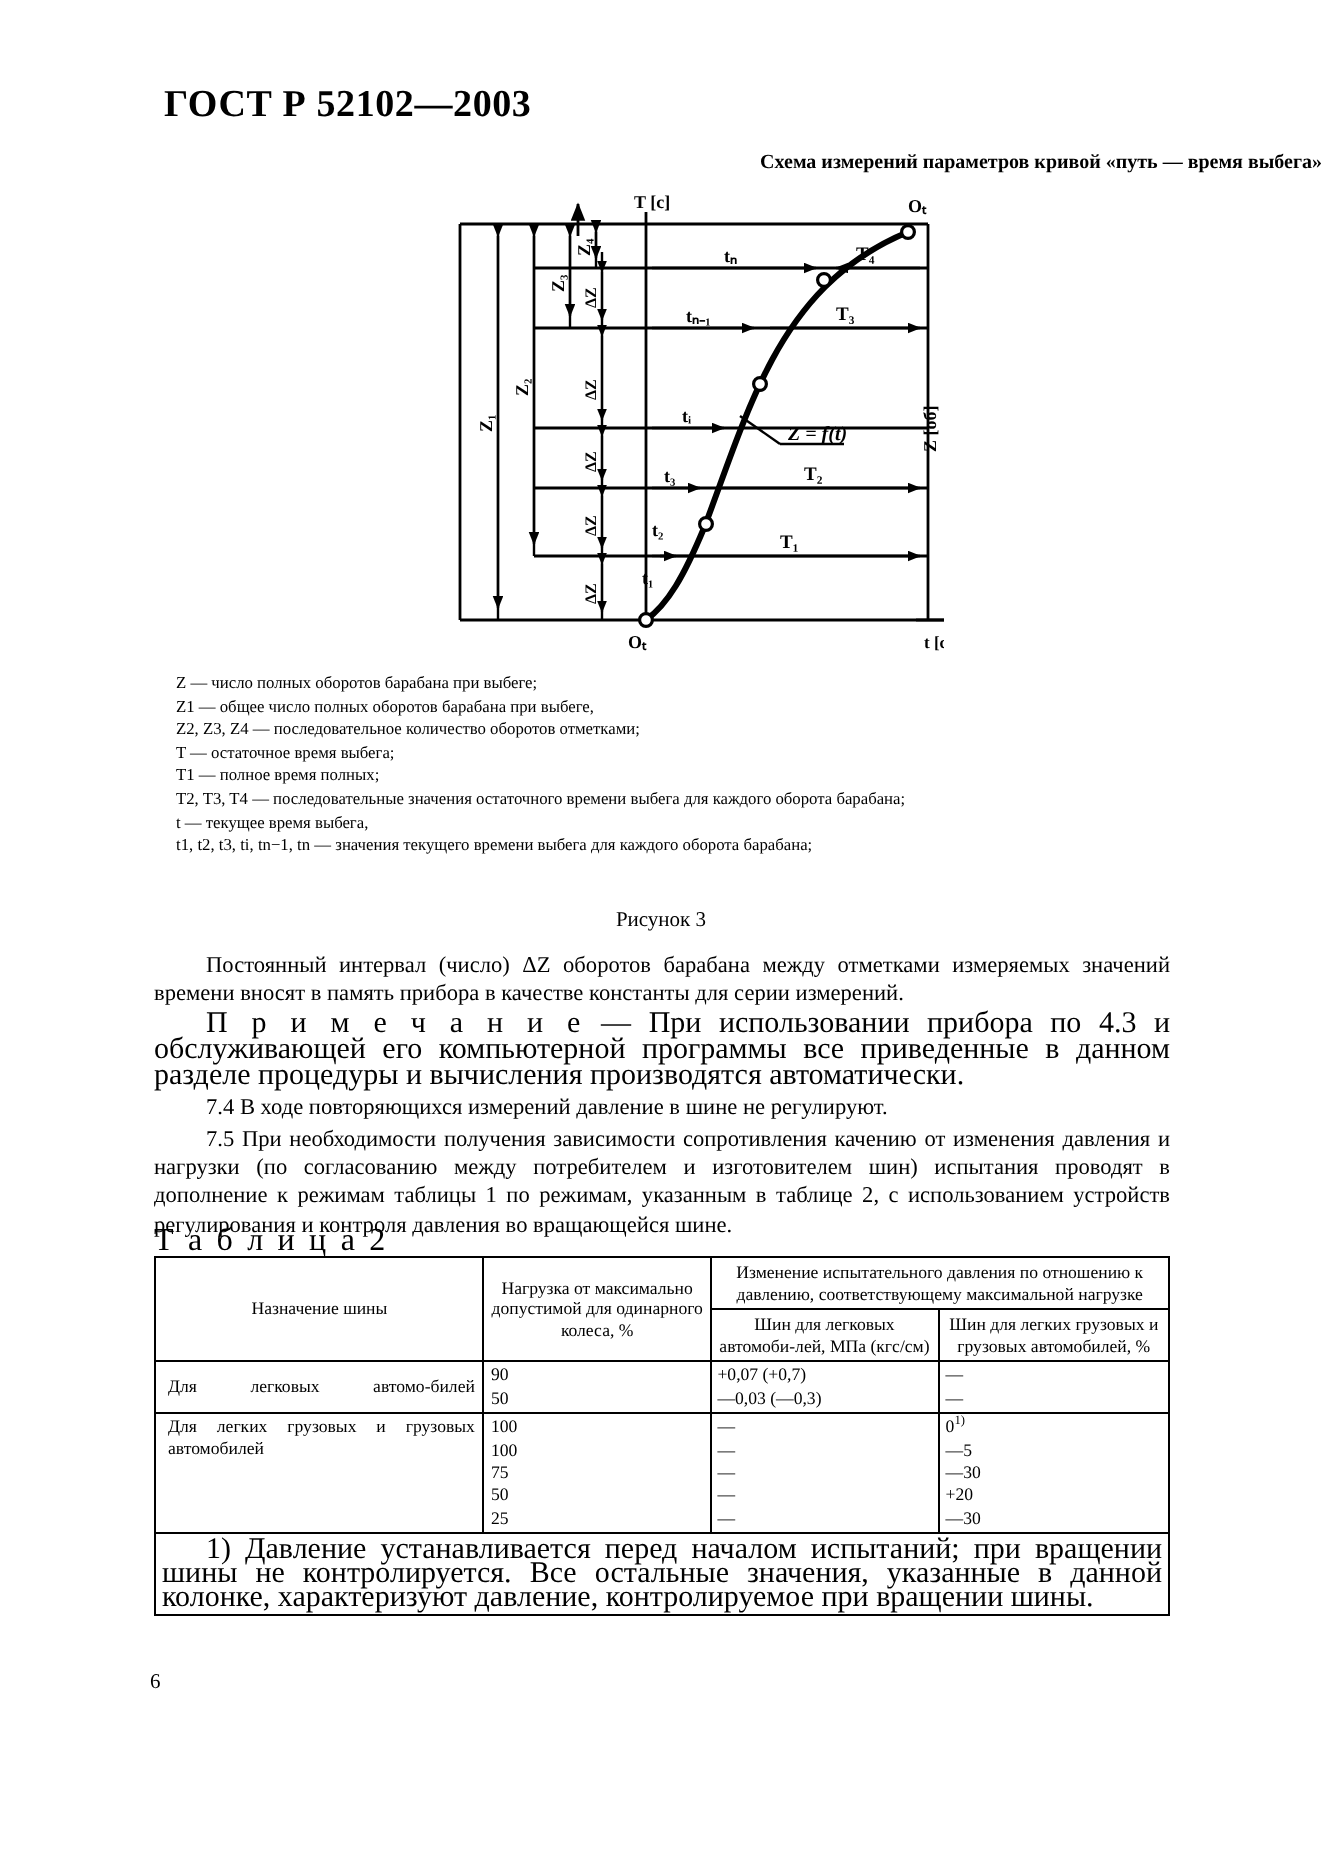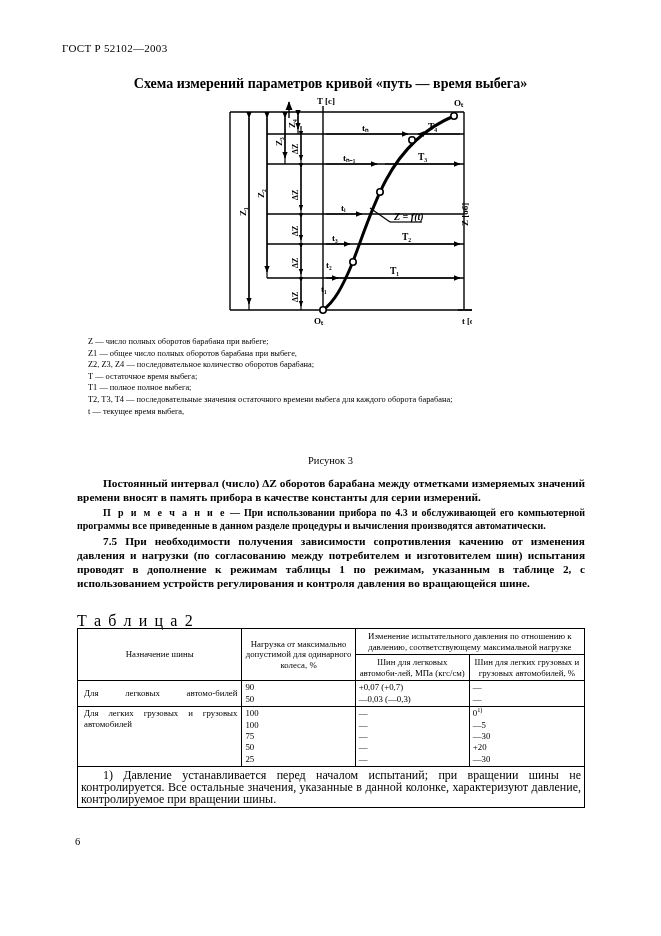--- a/index.html
+++ b/index.html
@@ -18,36 +18,36 @@
   .page {
     position: relative;
     width: 661px;
     height: 936px;
     box-sizing: border-box;
   }
 
   
   .doc-header {
     position: absolute;
-    left: 62px;
+    left: 82px;
     top: 42px;
     font-family: "Liberation Serif", serif;
-    font-weight: normal;
-    font-size: 11px;
+    font-weight: bold;
+    font-size: 19px;
     letter-spacing: .3px;
   }
 
   
   .fig-title {
     position: absolute;
     left: 0;
     top: 76px;
     width: 661px;
-    text-align: center;
-    font-size: 14px;
+    text-align: right;
+    font-size: 10px;
     font-weight: bold;
   }
   .figure-wrap {
     position: absolute;
     left: 222px;
     top: 96px;
     width: 250px;
     height: 232px;
   }
   svg.diagram { display:block; }
@@ -76,22 +76,22 @@
   
   .body-text {
     position: absolute;
     left: 77px;
     top: 476px;
     width: 508px;
     font-size: 11.3px;
     line-height: 14.1px;
     text-align: justify;
   }
-  .body-text p { margin: 0 0 2px 0; text-indent: 26px; font-weight: bold; }
-  .body-text p.note { font-size: 10px; line-height: 13px; }
+  .body-text p { margin: 0 0 2px 0; text-indent: 26px; }
+  .body-text p.note { font-size: 15px; line-height: 13px; }
   .body-text .sp { letter-spacing: 1.6px; }
 
   .table-label {
     position: absolute;
     left: 77px;
     top: 612px;
     font-size: 16px;
     letter-spacing: 1.6px;
   }
 
@@ -116,21 +116,21 @@
   .col-name { width: 168px; }
   .col-load { width: 112px; margin-left: 36px; }
   .col-p1 { width: 114px; }
   .col-p2 { width: 114px; }
   .stackcell { padding: 1px 3px !important; }
   .stack { line-height: 11.4px; }
   .just { text-align: justify; text-align-last: justify; }
   .namecell { padding-left: 6px !important; padding-right: 4px !important; }
   sup { font-size: 72%; vertical-align: super; line-height: 0; }
 
-  .footnote-row td { padding: 4px 6px 5px 6px; font-size: 12px; line-height: 12px; text-align: justify; }
+  .footnote-row td { padding: 4px 6px 5px 6px; font-size: 15px; line-height: 12px; text-align: justify; }
   .footnote-row .fn-ind { text-indent: 22px; }
 
   
   .page-num {
     position: absolute;
     left: 75px;
     top: 836px;
     font-size: 10.5px;
   }
 
@@ -273,32 +273,34 @@
         <text x="168" y="178">T₁</text>
       </g>
 
       <text x="172" y="124" font-size="10" font-style="italic">Z = f(t)</text>
     </svg>
   </div>
 
   <div class="legend">
     <div>Z — число полных оборотов барабана при выбеге;</div>
     <div>Z1 — общее число полных оборотов барабана при выбеге,</div>
-    <div>Z2, Z3, Z4 — последовательное количество оборотов барабана;</div>
+    <div>Z2, Z3, Z4 — последовательное количество оборотов отметками;</div>
     <div>T — остаточное время выбега;</div>
-    <div>T1 — полное полное выбега;</div>
+    <div>T1 — полное время полных;</div>
     <div>T2, T3, T4 — последовательные значения остаточного времени выбега для каждого оборота барабана;</div>
     <div>t — текущее время выбега,</div>
+    <div>t1, t2, t3, ti, tn−1, tn — значения текущего времени выбега для каждого оборота барабана;</div>
   </div>
 
   <div class="fig-caption">Рисунок 3</div>
 
   <div class="body-text">
     <p>Постоянный интервал (число) ΔZ оборотов барабана между отметками измеряемых значений времени вносят в память прибора в качестве константы для серии измерений.</p>
     <p class="note"><span class="sp">П р и м е ч а н и е</span><span> — При использовании прибора по 4.3 и обслуживающей его компьютерной программы все приведенные в данном разделе процедуры и вычисления производятся автоматически.</span></p>
+    <p>7.4  В ходе повторяющихся измерений давление в шине не регулируют.</p>
     <p>7.5  При необходимости получения зависимости сопротивления качению от изменения давления и нагрузки (по согласованию между потребителем и изготовителем шин) испытания проводят в дополнение к режимам таблицы 1 по режимам, указанным в таблице 2, с использованием устройств регулирования и контроля давления во вращающейся шине.</p>
   </div>
 
   <div class="table-label">Т а б л и ц а  2</div>
 
   <table class="t2">
     <tbody>
         <tr>
       <th class="col-name" rowspan="2">Назначение шины</th>
       <th class="col-load" rowspan="2">Нагрузка от максимально допустимой для одинарного колеса, %</th>

